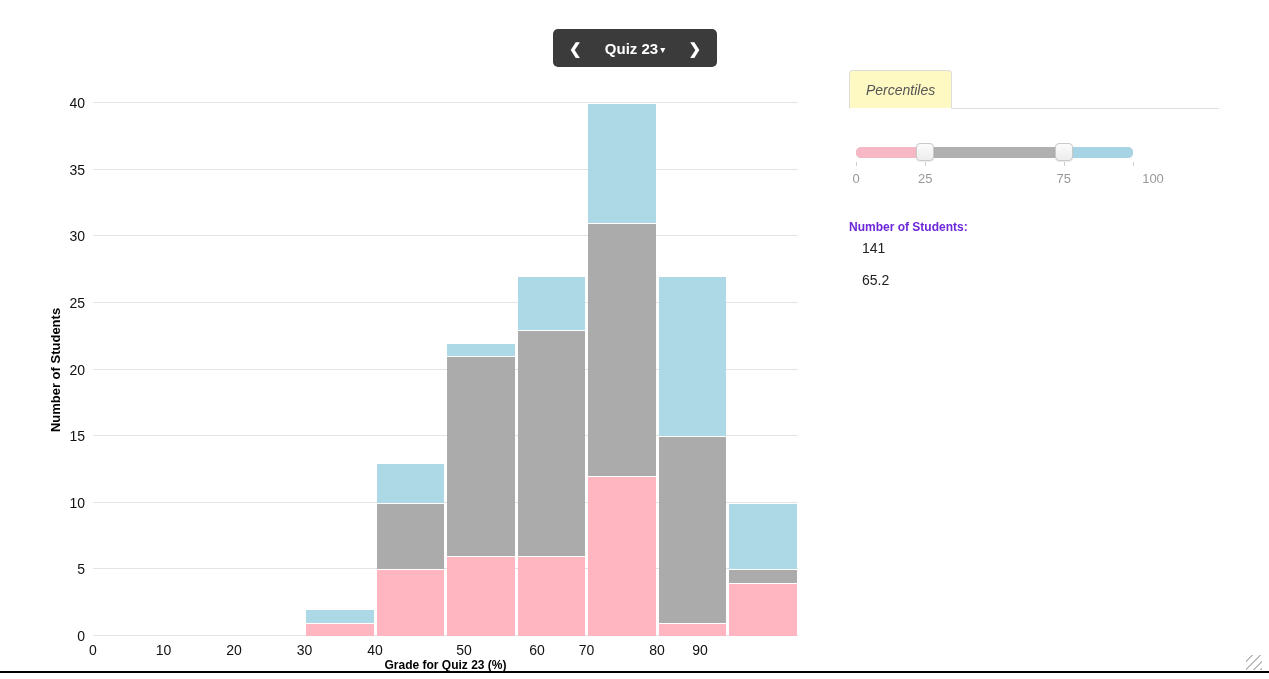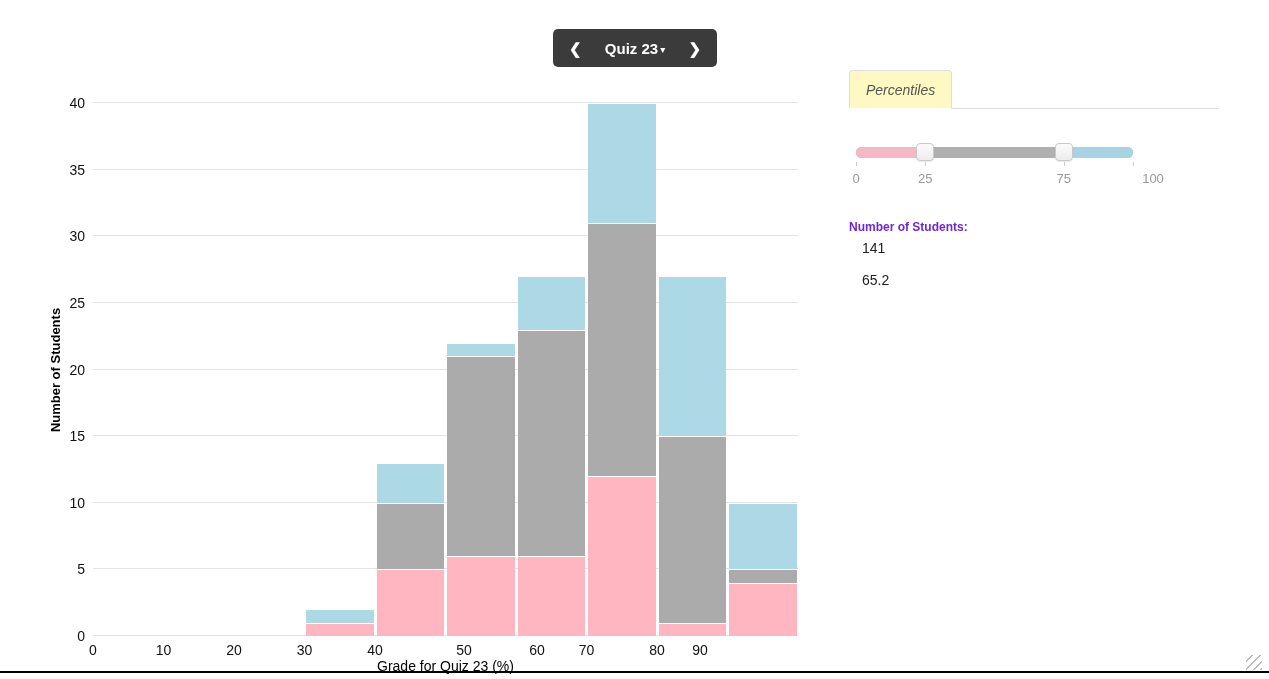--- a/index.html
+++ b/index.html
@@ -19,21 +19,21 @@
 
   
   .plot { position:absolute; left:93px; top:103px; width:705px; height:533px; }
   .gridline { position:absolute; left:0; width:100%; height:1px; background:#e4e4e4; }
   .seg { position:absolute; border-top:1.5px solid #fff; }
   .y-labels { position:absolute; left:0; top:103px; width:85px; height:533px; }
   .ytick { position:absolute; right:0; font-size:14px; color:#111; line-height:20px; }
   .x-labels { position:absolute; left:93px; top:642px; width:705px; height:18px; }
   .xtick { position:absolute; transform:translateX(-50%); font-size:14px; color:#111; }
   .xaxis-title { position:absolute; left:93px; top:658px; width:705px; text-align:center;
-                 font-size:14px; font-weight:normal; color:#000; }
+                 font-size:12px; font-weight:bold; color:#000; }
   .yaxis-title { position:absolute; left:55px; top:370px; transform:translate(-50%,-50%) rotate(-90deg);
                  white-space:nowrap; font-size:13px; font-weight:bold; color:#000; }
 
   
   .tabs { position:absolute; left:849px; top:70px; width:370px; height:39px;
           display:flex; border-bottom:1px solid #ddd; }
   .tab { font-size:14px; padding:10px 16px; cursor:pointer; line-height:18px; }
   .tab.active { background:#fef9c3; border:1px solid #ddd; border-bottom:1px solid #fff;
                 border-radius:4px 4px 0 0; margin-bottom:-1px; color:#555;font-style:italic; }
   .tab.inactive { color:#337ab7; border:1px solid transparent; }

